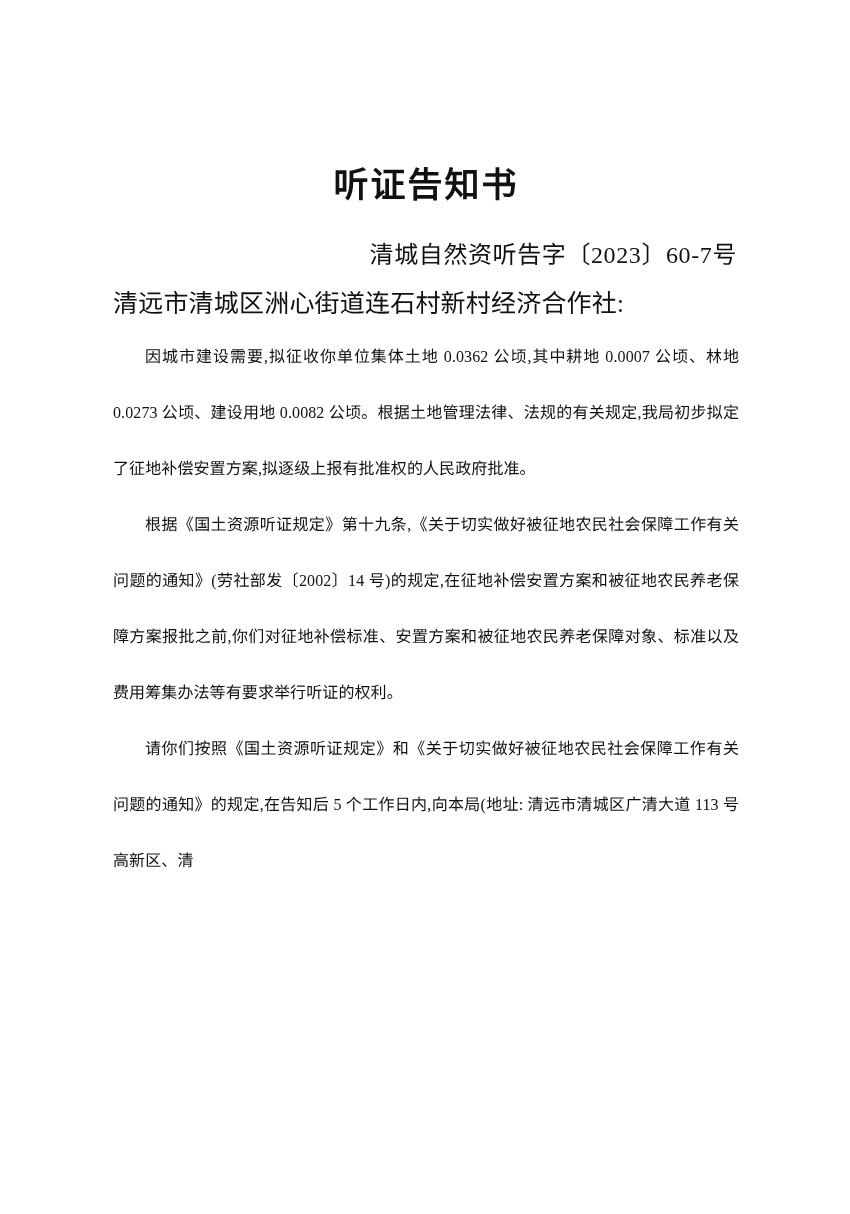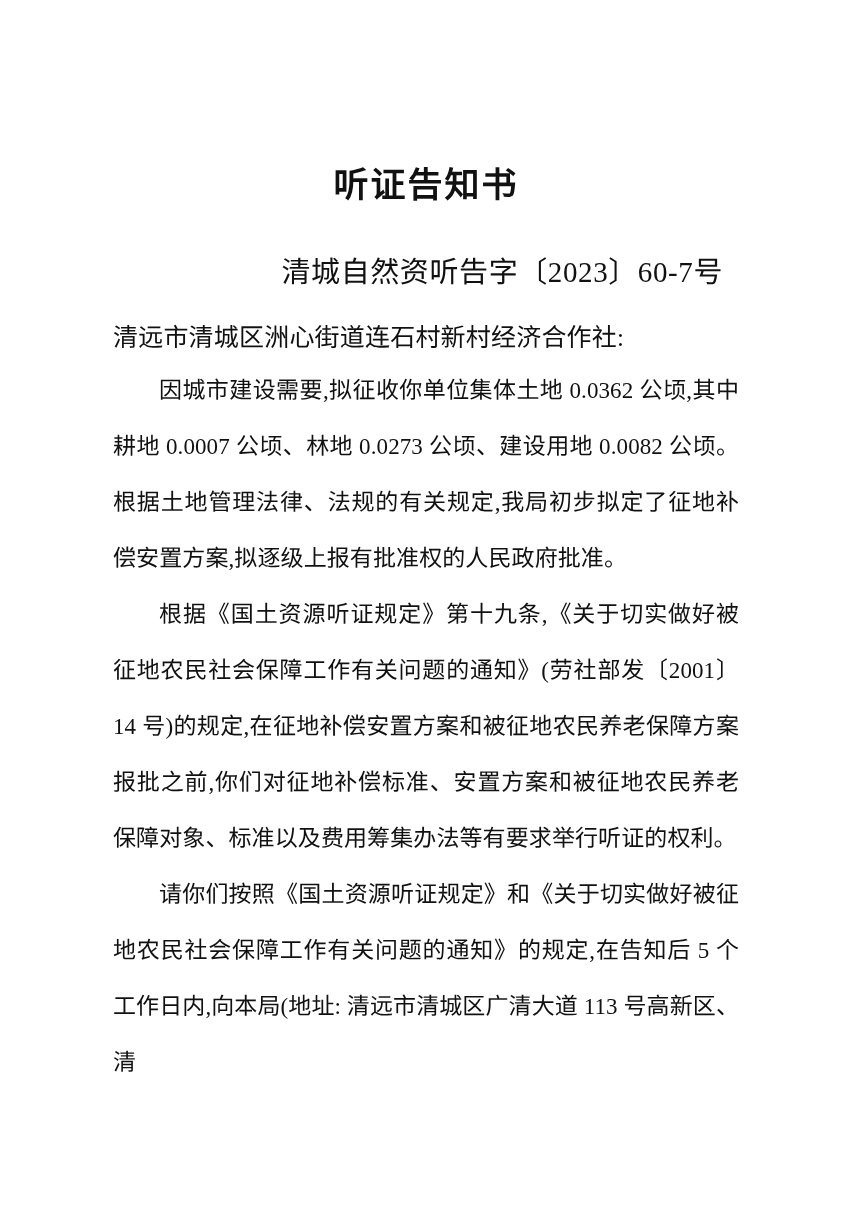--- a/index.html
+++ b/index.html
@@ -33,40 +33,40 @@
     padding: 0;
     text-align: center;
     font-size: 35px;
     font-weight: 700;
     letter-spacing: 2px;
     line-height: 1;
     padding-top: 168px;
     font-family: "Liberation Serif", "DejaVu Serif", serif;
   }
   .doc-number {
-    margin: 16px;
+    margin: 2px;
     padding-top: 36px;
     text-align: right;
-    font-size: 29px;
+    font-size: 24px;
     line-height: 1.2;
     letter-spacing: 0.6px;
     white-space: nowrap;
   }
   .addressee {
     margin: 0;
     padding-top: 17px;
     text-align: left;
     font-size: 25px;
     line-height: 1.2;
     letter-spacing: 0.2px;
     white-space: nowrap;
   }
   .para {
     margin: 0;
-    font-size: 23px;
+    font-size: 16px;
     line-height: 56px;
     text-align: justify;
     text-align-last: left;
     text-justify: inter-character;
     text-indent: 2em;
     letter-spacing: 0.1px;
   }
   .para:first-of-type {
     padding-top: 10px;
   }
@@ -82,18 +82,18 @@
 
     <h1 class="doc-title">听证告知书</h1>
 
     <div class="doc-number">清城自然资听告字〔2023〕60-7号</div>
 
     <div class="addressee">清远市清城区洲心街道连石村新村经济合作社:</div>
 
     <p class="para">因城市建设需要,拟征收你单位集体土地 0.0362 公顷,其中耕地 0.0007 公顷、林地 0.0273 公顷、建设用地 0.0082 公顷。根据土地管理法律、法规的有关规定,我局初步拟定了征地补偿安置方案,拟逐级上报有批准权的人民政府批准。</p>
 
 
-    <p class="para">根据《国土资源听证规定》第十九条,《关于切实做好被征地农民社会保障工作有关问题的通知》(劳社部发〔2001〕14 号)的规定,在征地补偿安置方案和被征地农民养老保障方案报批之前,你们对征地补偿标准、安置方案和被征地农民养老保障对象、标准以及费用筹集办法等有要求举行听证的权利。</p>
+    <p class="para">根据《国土资源听证规定》第十九条,《关于切实做好被征地农民社会保障工作有关问题的通知》(劳社部发〔2002〕14 号)的规定,在征地补偿安置方案和被征地农民养老保障方案报批之前,你们对征地补偿标准、安置方案和被征地农民养老保障对象、标准以及费用筹集办法等有要求举行听证的权利。</p>
 
     <p class="para">请你们按照《国土资源听证规定》和《关于切实做好被征地农民社会保障工作有关问题的通知》的规定,在告知后 5 个工作日内,向本局(地址: 清远市清城区广清大道 113 号高新区、清</p>
 
   </div>
 </div>
 
 </body></html>

